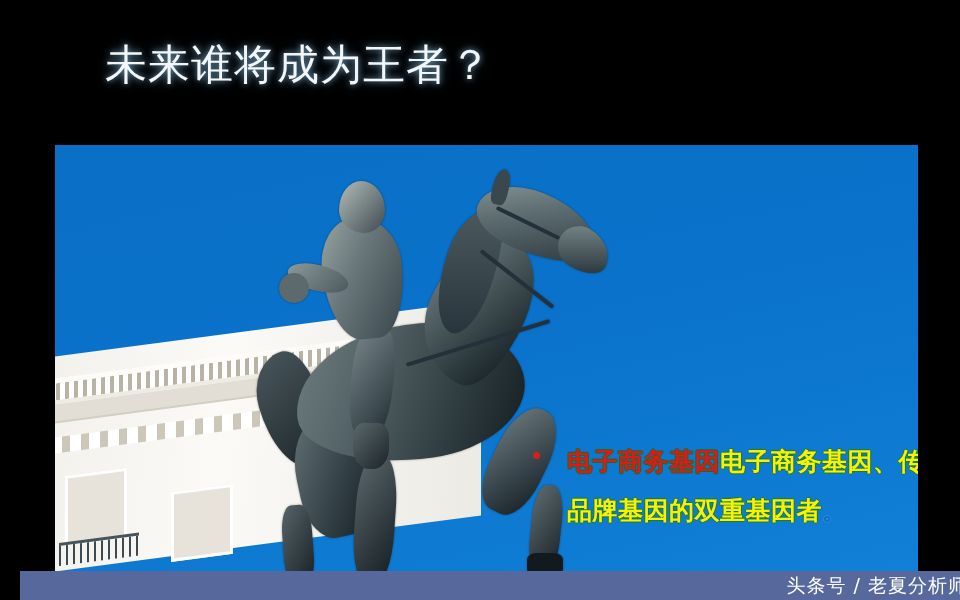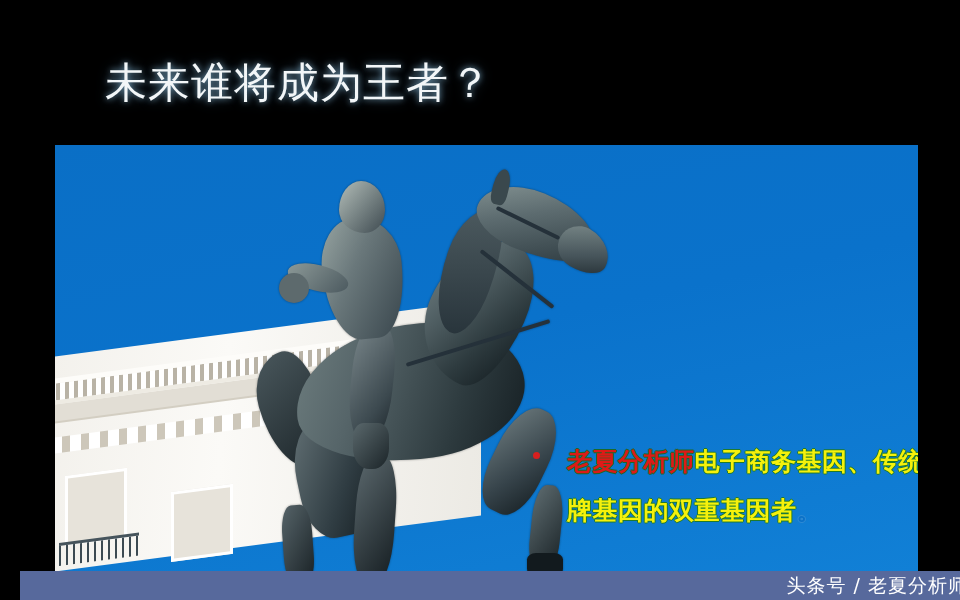--- a/index.html
+++ b/index.html
@@ -27,21 +27,20 @@
     left: 105px;
     top: 41px;
     font-family: "Liberation Serif", "DejaVu Serif", serif;
     font-size: 42px;
     line-height: 1.15;
     letter-spacing: 1px;
     color: #f2f6f8;
     text-shadow: 0 0 6px rgba(150,200,230,0.75),
                  0 0 13px rgba(90,150,200,0.45);
     white-space: nowrap;
-    margin-top: 18px;
   }
 
   
   .photo {
     position: absolute;
     left: 55px;
     top: 145px;
     width: 863px;
     height: 427px;
     overflow: hidden;
@@ -381,21 +380,21 @@
       <div class="st-part rider-hand"></div>
       <div class="st-part rider-head"></div>
       <div class="rein rein1"></div>
       <div class="rein rein2"></div>
       <div class="rein rein3"></div>
     </div>
 
     <div class="bullet-block">
       <div class="bullet-row">
         <div class="bullet-dot"></div>
-        <div class="bullet-text"><span class="t-red">老夏分析师</span><span class="t-yellow">电子商务基因、传统品牌基因的双重基因者</span><span class="t-period">。</span></div>
+        <div class="bullet-text"><span class="t-red">电子商务基因</span><span class="t-yellow">电子商务基因、传统品牌基因的双重基因者</span><span class="t-period">。</span></div>
       </div>
     </div>
   </div>
 
   <div class="watermark-bar">
     <div class="watermark-text">头条号 / 老夏分析师</div>
   </div>
 
 </div>
 

